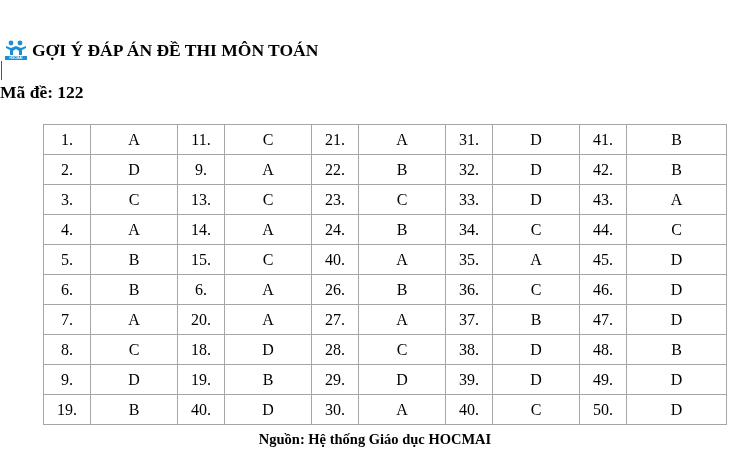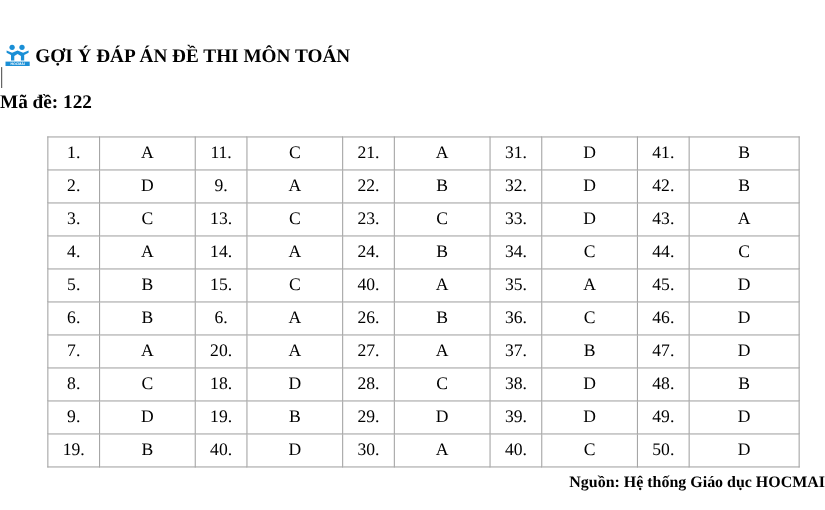--- a/index.html
+++ b/index.html
@@ -16,21 +16,21 @@
   table.answers {
     position: absolute; left: 43px; top: 124px; border-collapse: collapse;
     font-size: 16px; table-layout: fixed;
   }
   table.answers td {
     border: 1.5px solid #a6a6a6; height: 29px; padding: 0; text-align: center; vertical-align: middle;
   }
   td.num { width: 46px; }
   td.ans { width: 86px; }
   td.ans.last { width: 99px; }
-  .source { position: absolute; left: 0; top: 431px; width: 750px; text-align: right; font-weight: bold; font-size: 14.5px; }
+  .source { position: absolute; left: 0; top: 431px; width: 750px; text-align: center; font-weight: bold; font-size: 14.5px; }
 </style>
 </head>
 <body>
 
 <div class="title-block">
   <div class="title-line l1">
     <span class="logo">
       <svg width="24" height="21" viewBox="0 0 24 21">
         <circle cx="7" cy="3" r="2.4" fill="#1a8fd6"></circle>
         <circle cx="16" cy="3" r="2.4" fill="#1a8fd6"></circle>

